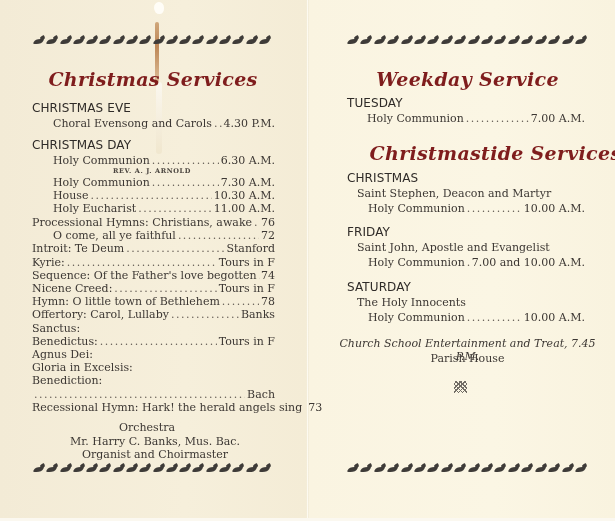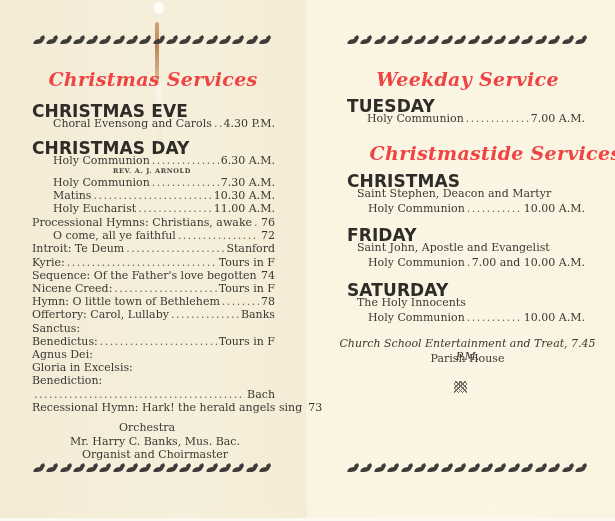--- a/index.html
+++ b/index.html
@@ -61,27 +61,27 @@
   }
   .leaf::after {
     left: 6px; top: 0; width: 5px; height: 4px;
     border-radius: 50% 10% 50% 10%;
     transform: rotate(-30deg);
   }
 
   .title {
     position: absolute; text-align: center;
     font-family: "DejaVu Serif", serif; font-weight: bold;
-    font-size: 19px; letter-spacing: 0.3px; color: #ef4444;
+    font-size: 19px; letter-spacing: 0.3px; color: #7f1d1d;
     font-style: italic;
   }
 
   .head {
     position: absolute; font-family: "DejaVu Sans", "Liberation Sans", sans-serif;
-    font-weight: bold; font-size: 17px; color: #2f2b28; letter-spacing: 0.1px;
+    font-weight: normal; font-size: 12px; color: #2f2b28; letter-spacing: 0.1px;
   }
   .line {
     position: absolute; font-size: 11px; line-height: 13px; color: #3c3733;
     display: flex; align-items: baseline; white-space: nowrap;
   }
   .line .lbl { flex: 0 0 auto; text-align: center; }
   .line .dots {
     flex: 1 1 auto; overflow: hidden; margin: 0 2px;
     color: #6a625a; letter-spacing: 1.5px;
   }
@@ -154,21 +154,21 @@
     <span class="dots"></span>
     <span class="val">6.30 A.M.</span>
 </div>
 <div class="smallcaps" style="left:92px; top:167px; width:120px;">REV. A. J. ARNOLD</div>
 <div class="line" style="left:53px; top:176px; width:222px;">
   <span class="lbl">Holy Communion</span>
     <span class="dots"></span>
     <span class="val">7.30 A.M.</span>
 </div>
 <div class="line" style="left:53px; top:189px; width:222px;">
-  <span class="lbl">Matins</span>
+  <span class="lbl">House</span>
     <span class="dots"></span>
     <span class="val">10.30 A.M.</span>
 </div>
 <div class="line" style="left:53px; top:202px; width:222px;">
   <span class="lbl">Holy Eucharist</span>
     <span class="dots"></span>
     <span class="val">11.00 A.M.</span>
 </div>
 
 <div id="order-list">

